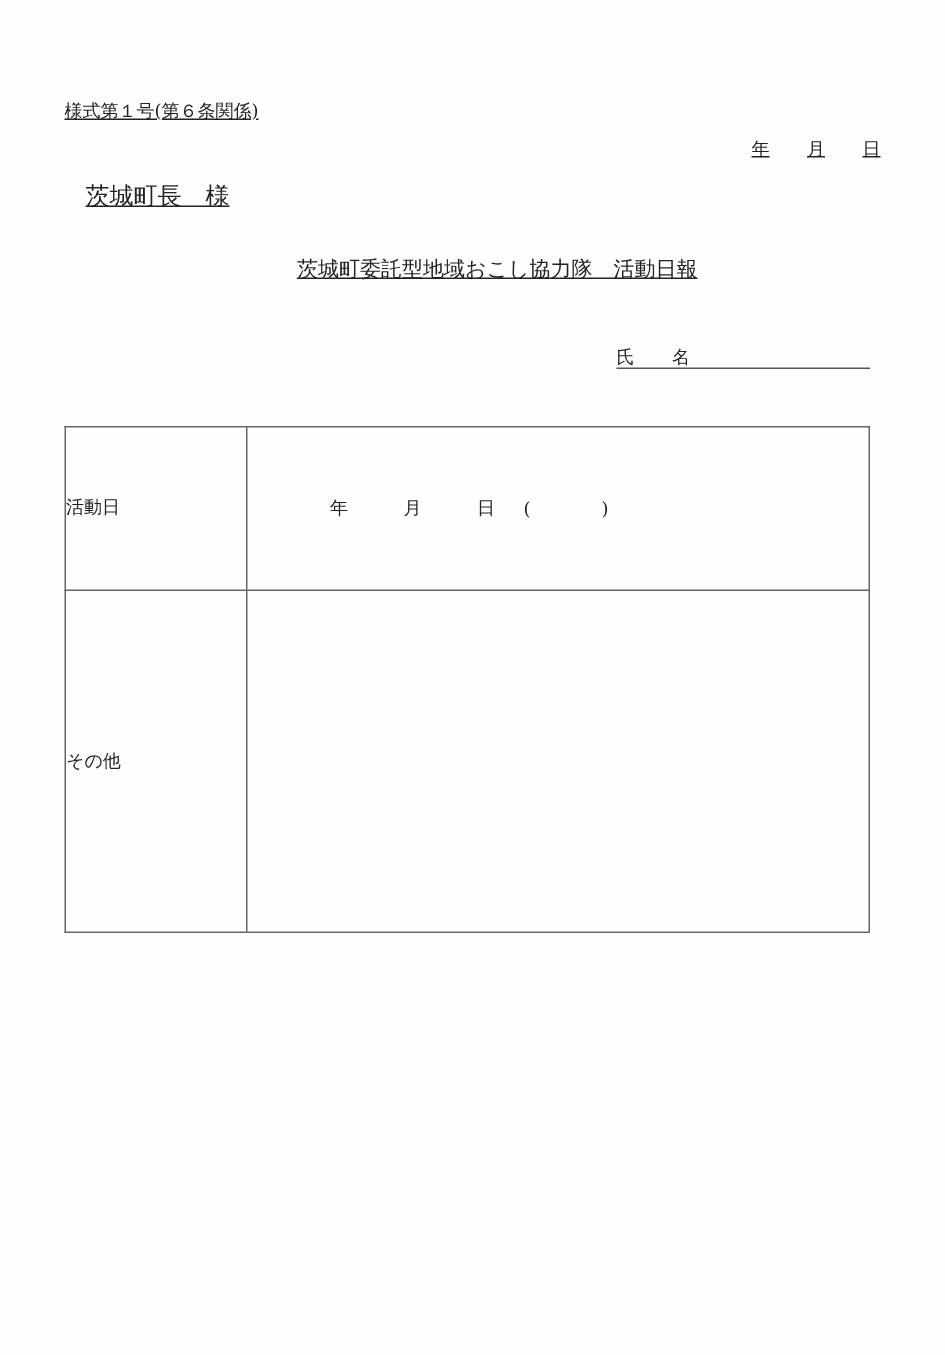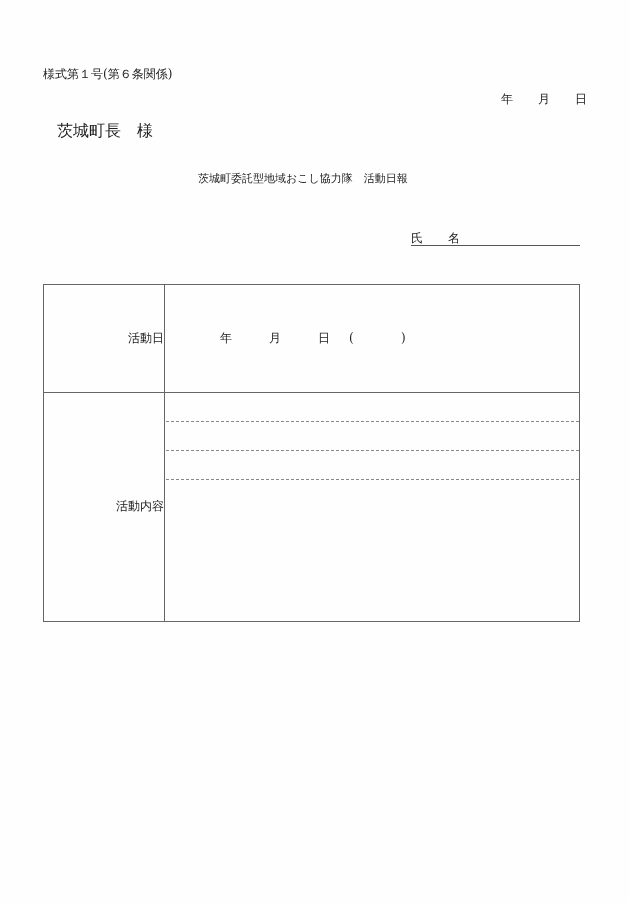--- a/index.html
+++ b/index.html
@@ -1,37 +1,37 @@
 <!DOCTYPE html>
 <html><head>
 <meta charset="utf-8">
 <style>
   html, body { margin: 0; padding: 0; }
   body {
     width: 630px; height: 903px; background: #fefefe; position: relative; overflow: hidden;
     font-family: "DejaVu Serif", "Liberation Serif", serif; color: #222; font-size: 12px;
   }
-  .abs { position: absolute; white-space: nowrap; line-height: 1; }
+  .abs { position: absolute; white-space: nowrap; line-height: 1; text-decoration: underline; }
   .form-no { left: 43px; top: 68px; font-size: 12px; }
   .date-row { top: 93px; font-size: 12px; }
   .addressee { left: 57px; top: 123px; font-size: 16px; }
-  .title { left: 198px; top: 173px; font-size: 11px; }
+  .title { left: 198px; top: 173px; font-size: 14px; }
   .name-line {
     left: 411px; top: 232px; width: 169px; height: 13px;
     border-bottom: 1px solid #555; font-size: 12px;
   }
   .name-line span { position: absolute; top: 0; }
   table.form {
     position: absolute; left: 43px; top: 284px; width: 537px; height: 338px;
     border-collapse: collapse; table-layout: fixed;
   }
   table.form td {
     border: 1px solid #666; padding: 0; vertical-align: middle; position: relative;
   }
-  table.form td.label { width: 120px; text-align: right; font-size: 12px; }
+  table.form td.label { width: 120px; text-align: left; font-size: 12px; }
   .row1 { height: 54px; }
   .row2 { height: 54px; }
   .row3 { height: 115px; }
   .row4 { height: 113px; }
   .cell-text { position: absolute; top: 50%; transform: translateY(-50%); font-size: 12px; white-space: nowrap; }
   .dotted {
     position: absolute; left: 1px; right: 0; height: 0; border-top: 1px dashed #888;
   }
 </style>
 </head>
@@ -59,22 +59,18 @@
       <tr class="row1">
     <td class="label">活動日</td>
     <td>
       <span class="cell-text" style="left:55px">年</span>
       <span class="cell-text" style="left:104px">月</span>
       <span class="cell-text" style="left:153px">日</span>
       <span class="cell-text" style="left:184px">(</span>
       <span class="cell-text" style="left:236px">)</span>
     </td>
   </tr>
-  <tr class="row3">
-    <td class="label">活動内容</td>
-    <td>
-      <div class="dotted" style="top:28px"></div>
-      <div class="dotted" style="top:57px"></div>
-      <div class="dotted" style="top:86px"></div>
-    </td>
+  <tr class="row4">
+    <td class="label">その他</td>
+    <td></td>
   </tr>
 </tbody>
   </table>
 
 </body></html>

